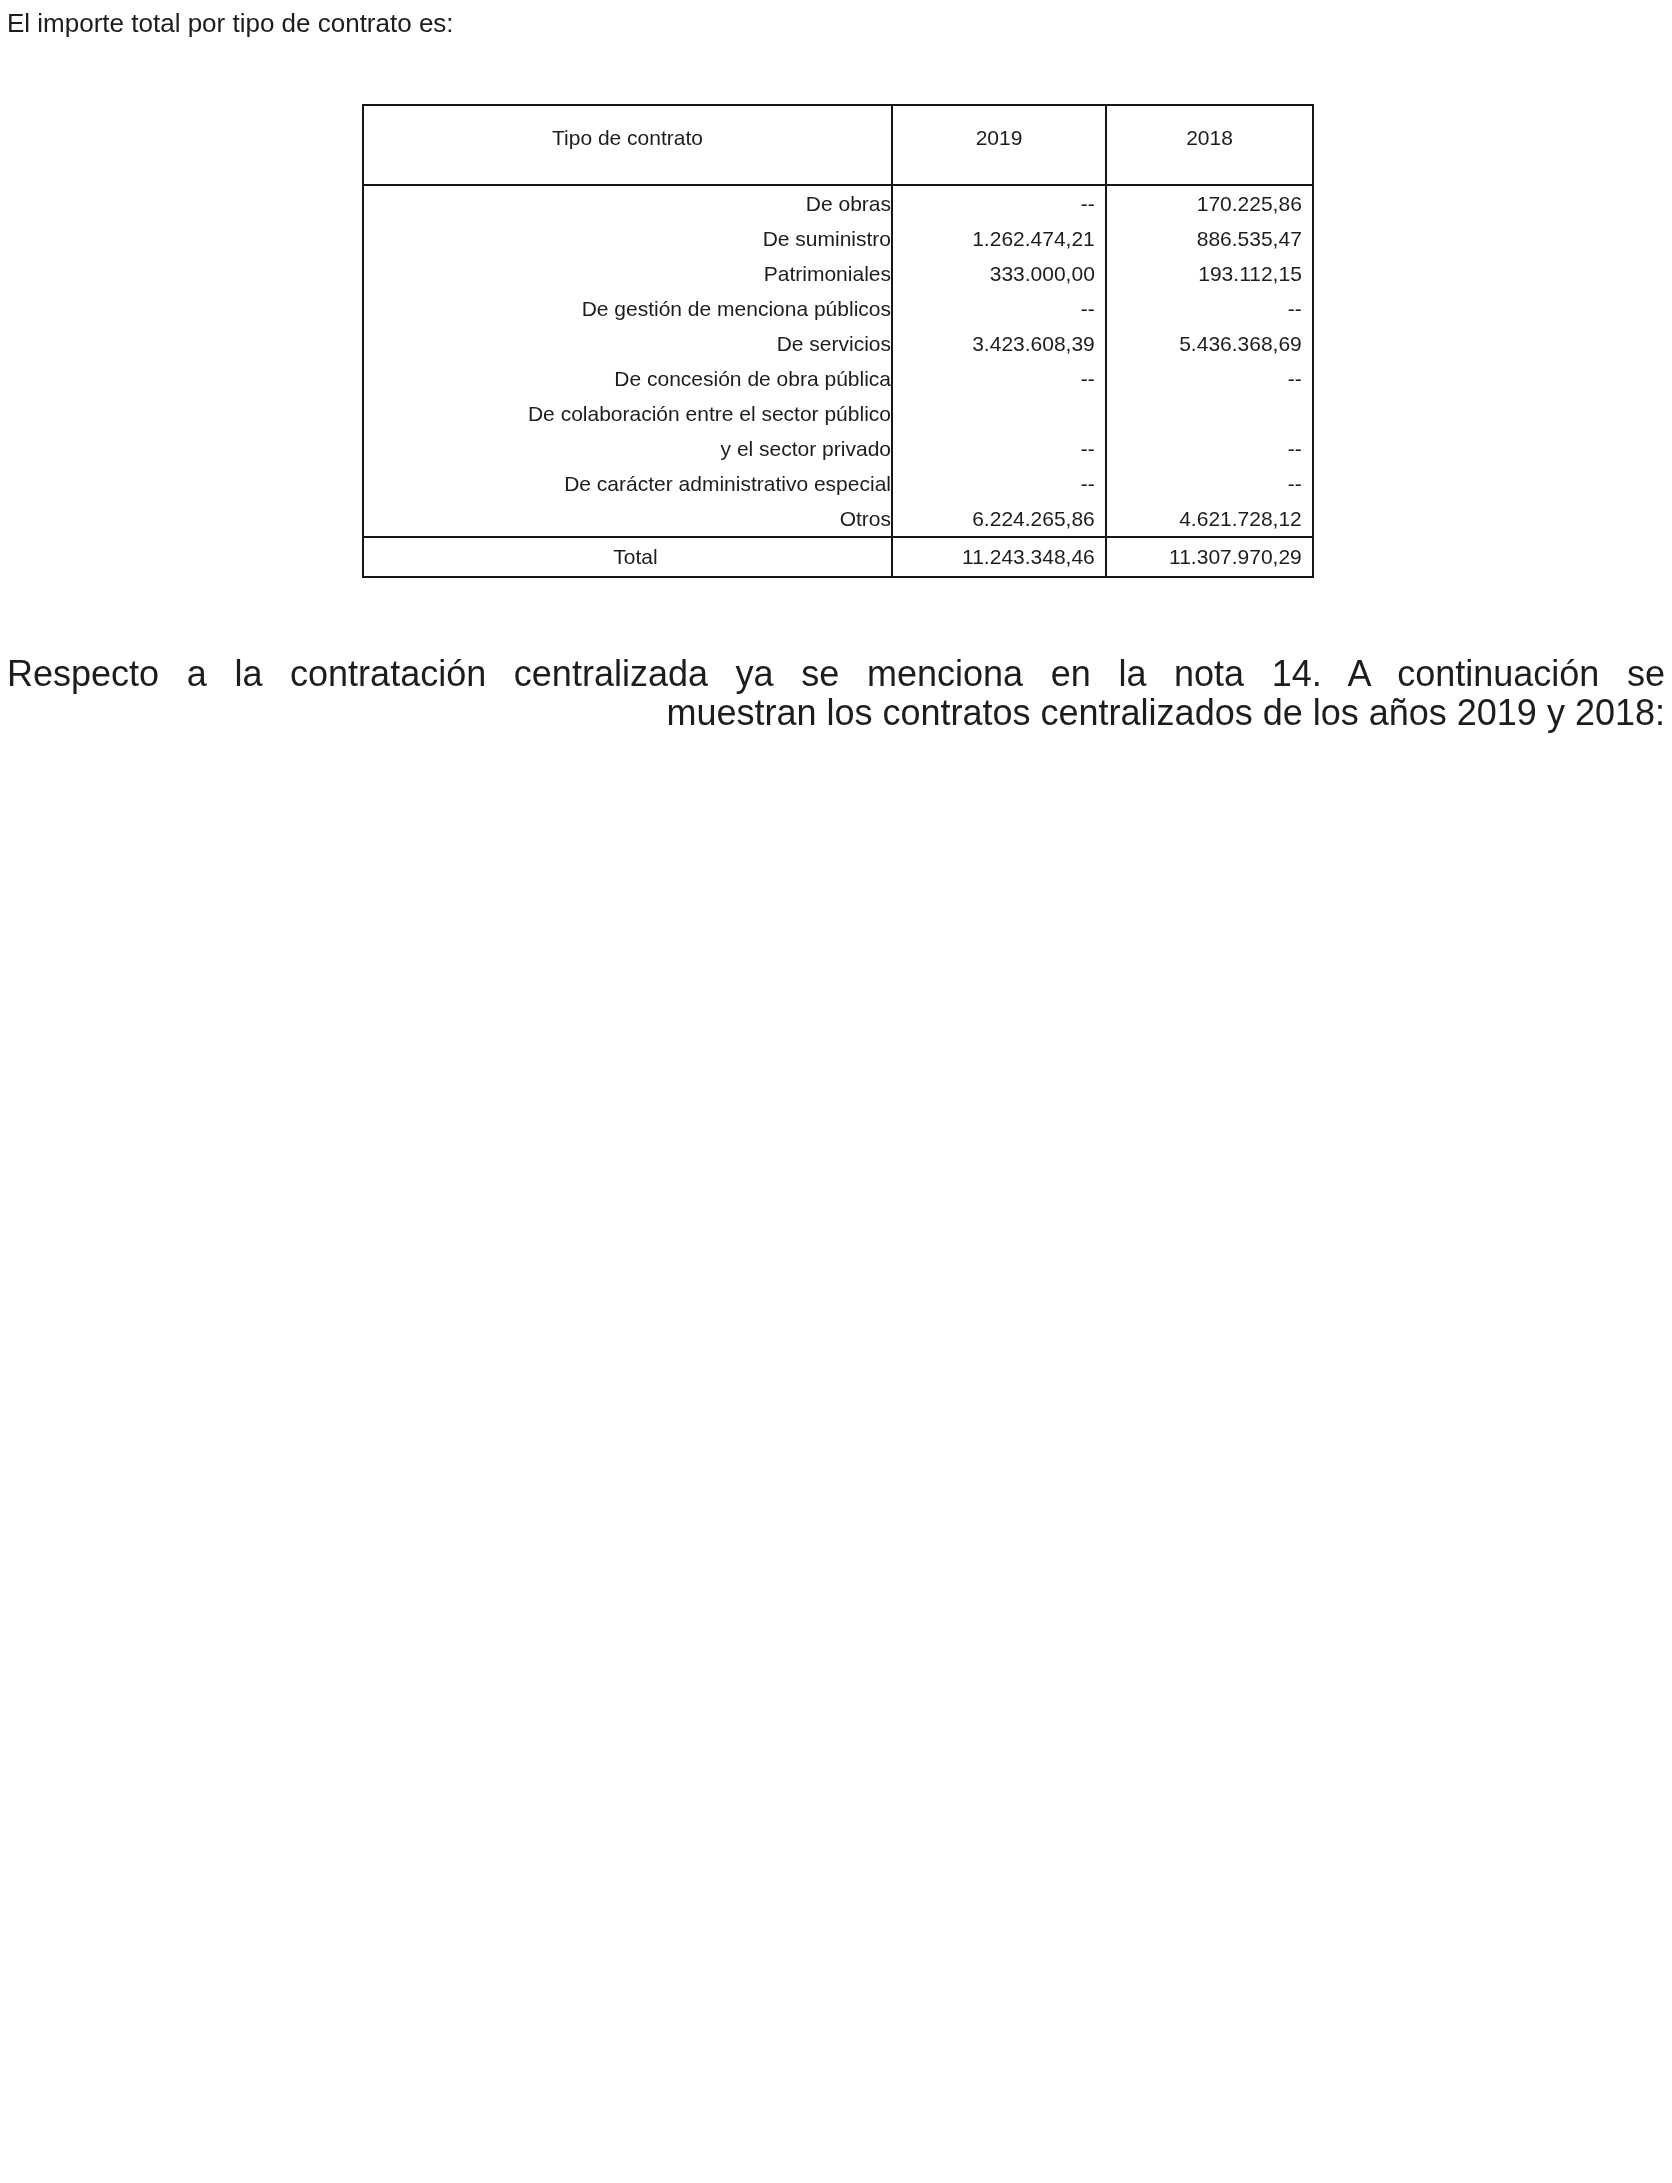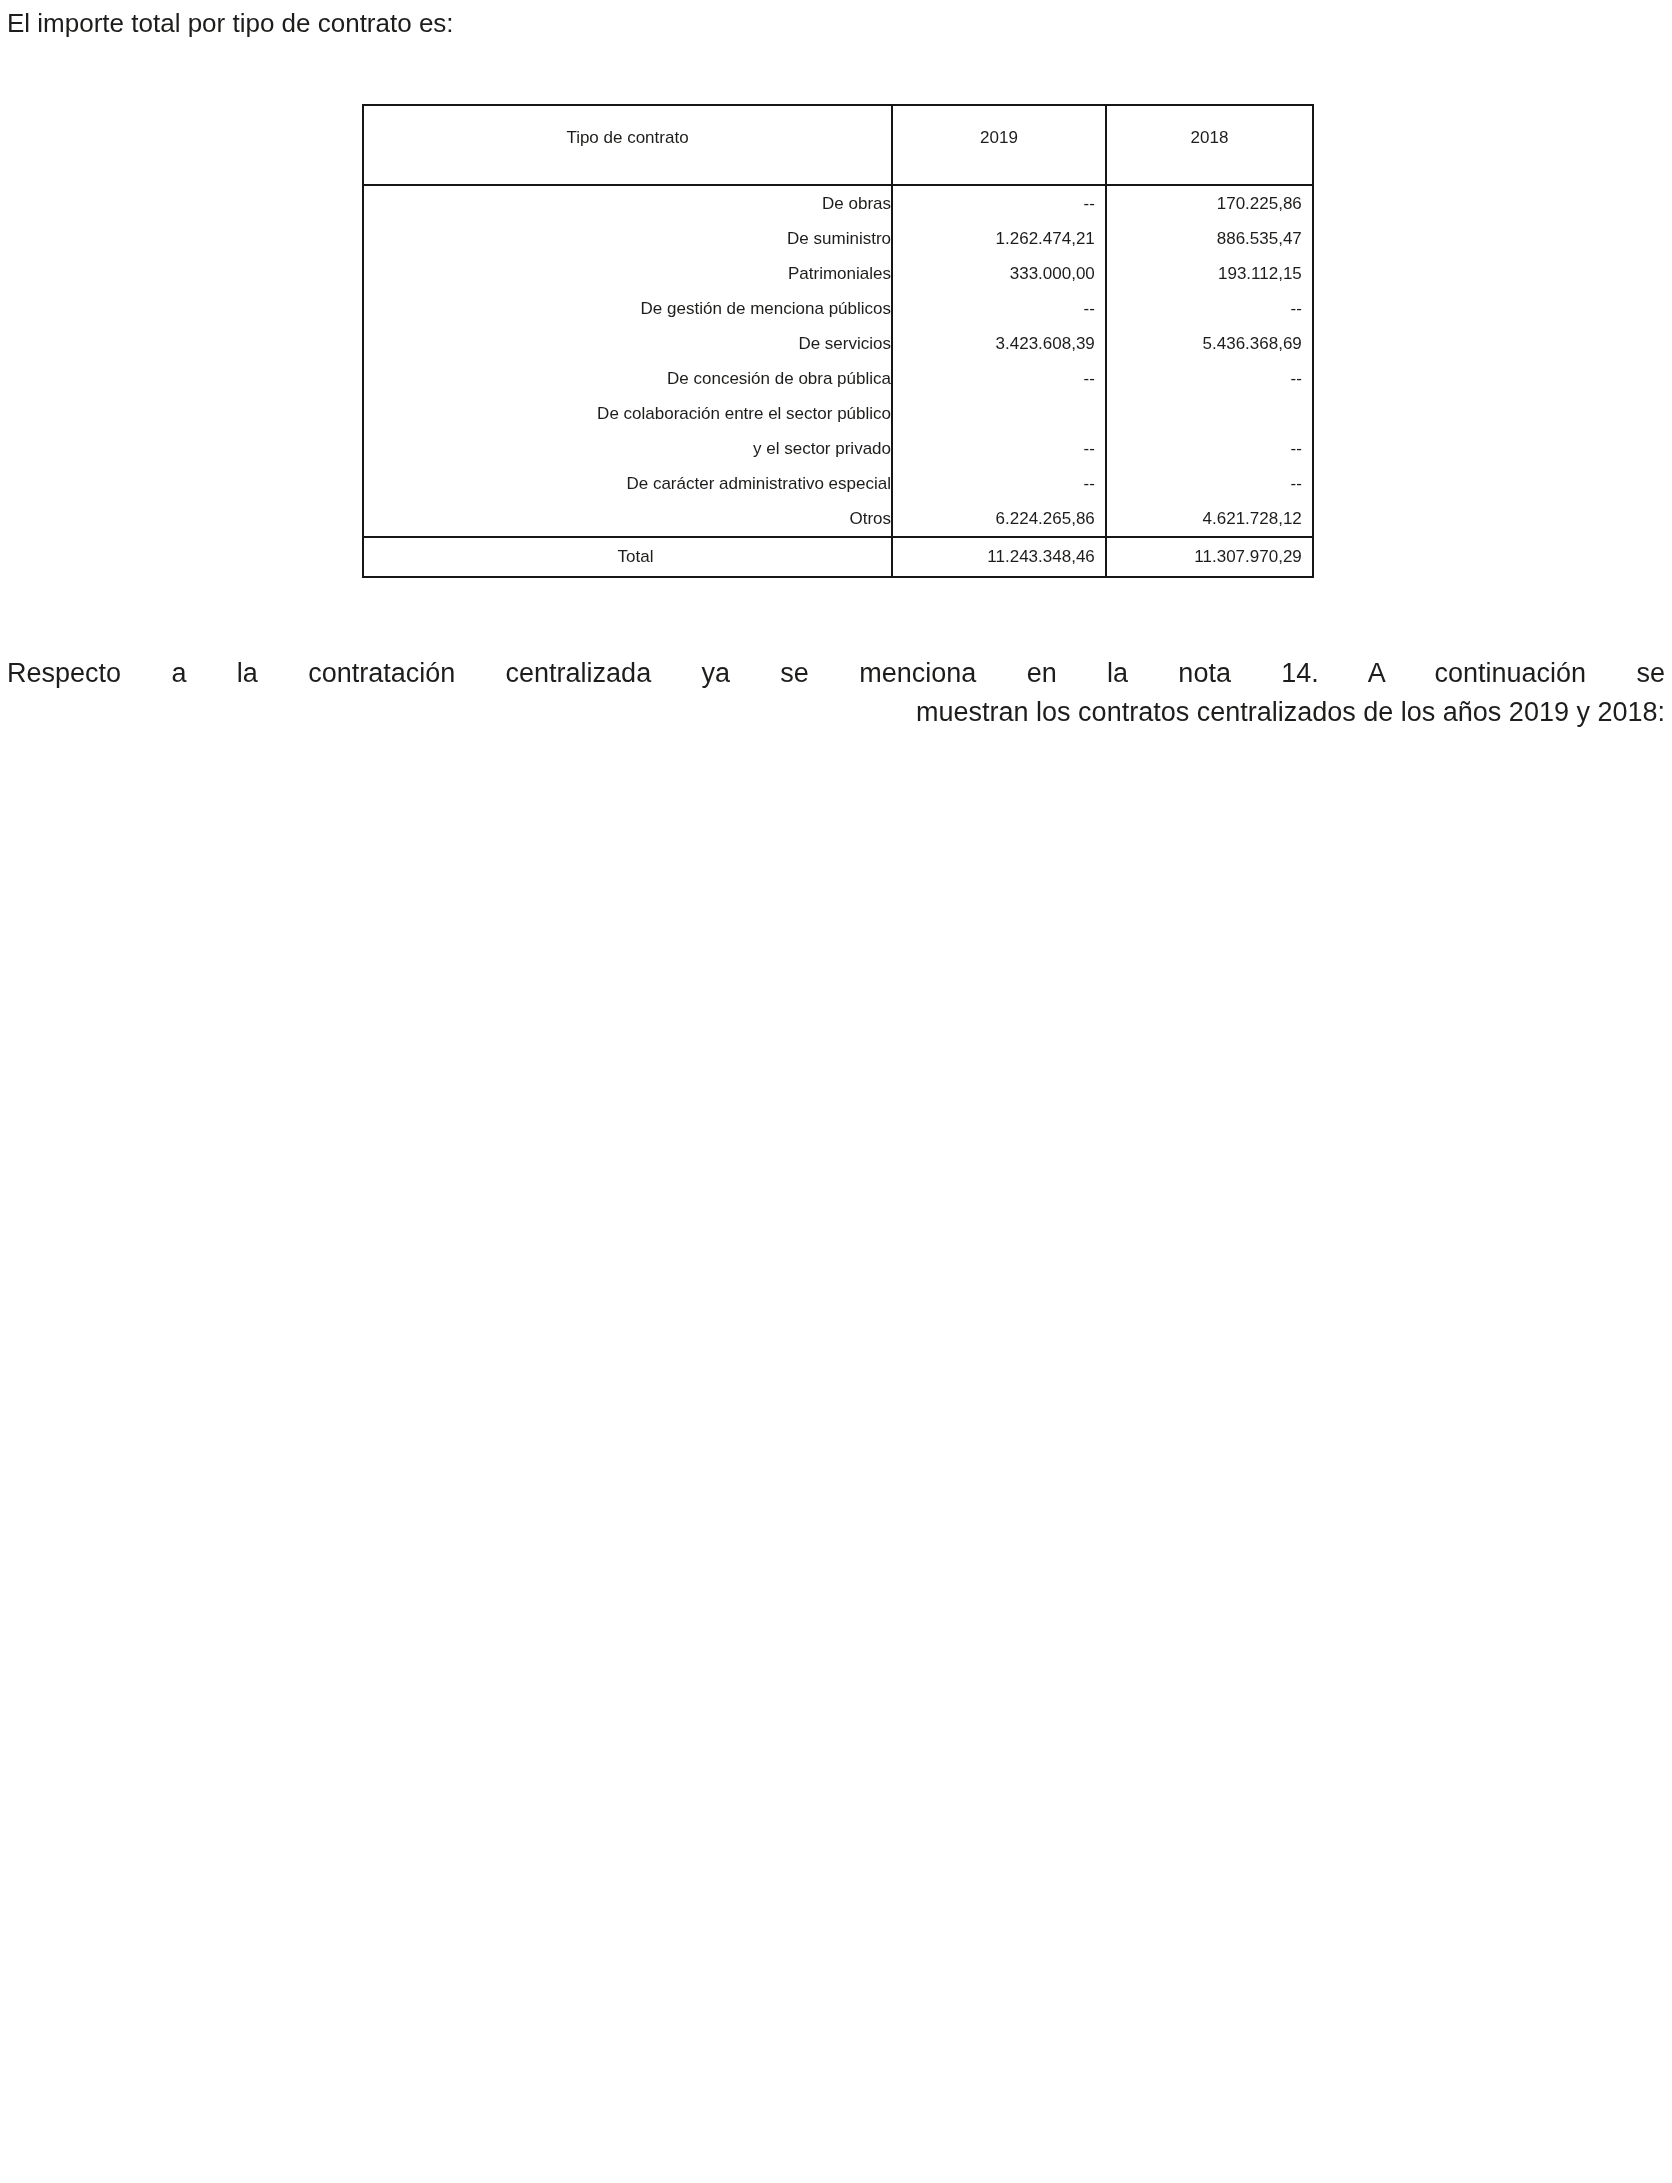--- a/index.html
+++ b/index.html
@@ -25,21 +25,21 @@
   }
   .table-wrap {
     position: absolute;
     left: 362px;
     top: 104px;
   }
   table.contracts {
     border-collapse: collapse;
     table-layout: fixed;
     width: 950px;
-    font-size: 17px;
+    font-size: 21px;
     color: #1d1d1b;
   }
   table.contracts col.c1 { width: 529px; }
   table.contracts col.c2 { width: 214px; }
   table.contracts col.c3 { width: 207px; }
   table.contracts th {
     border: 2.4px solid #161616;
     height: 64px;
     font-weight: normal;
     text-align: center;
@@ -77,21 +77,21 @@
   }
   table.contracts tr.total-row td.lbl {
     text-align: center;
     padding-left: 16px;
   }
   .closing {
     position: absolute;
     left: 7px;
     top: 654px;
     width: 1658px;
-    font-size: 27px;
+    font-size: 36px;
     line-height: 39px;
   }
   .closing .l1 {
     text-align: justify;
     text-align-last: justify;
   }
   .closing .l2 {
     text-align: right;
     margin-left: 43px;
   }

